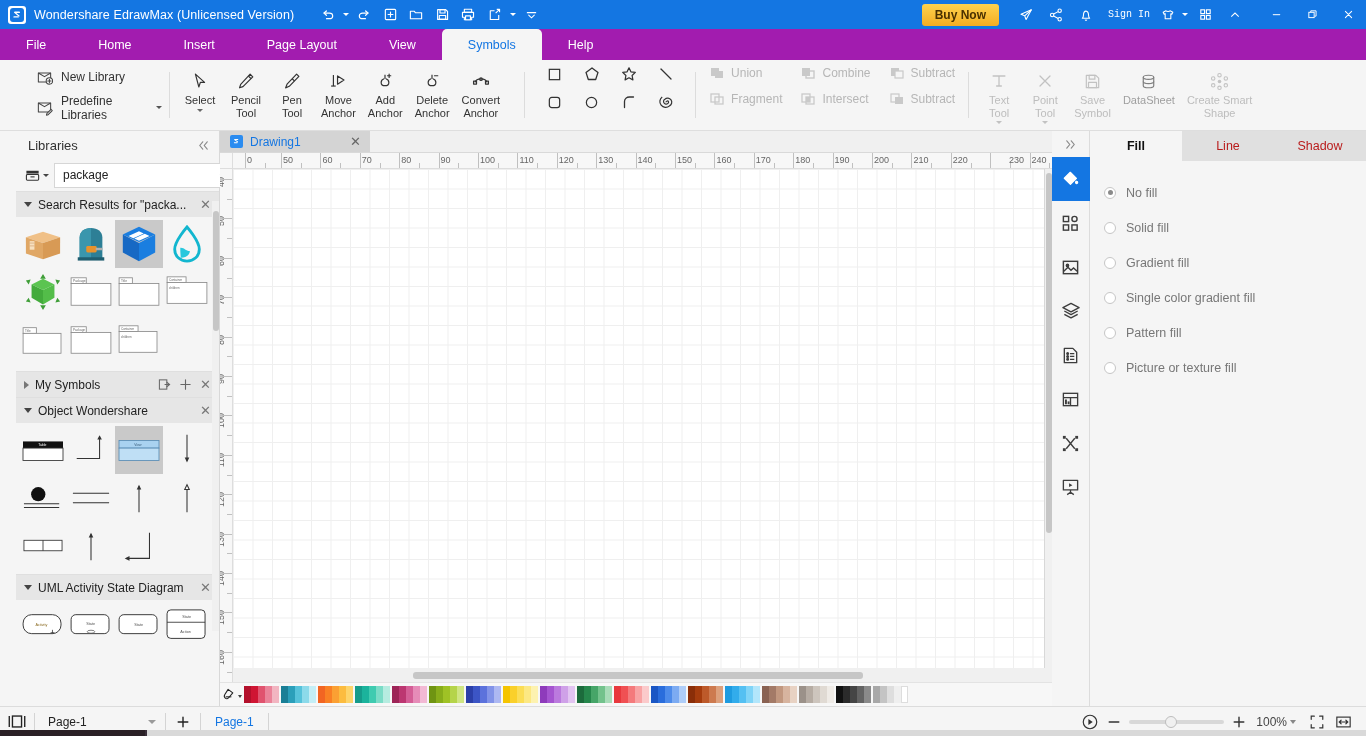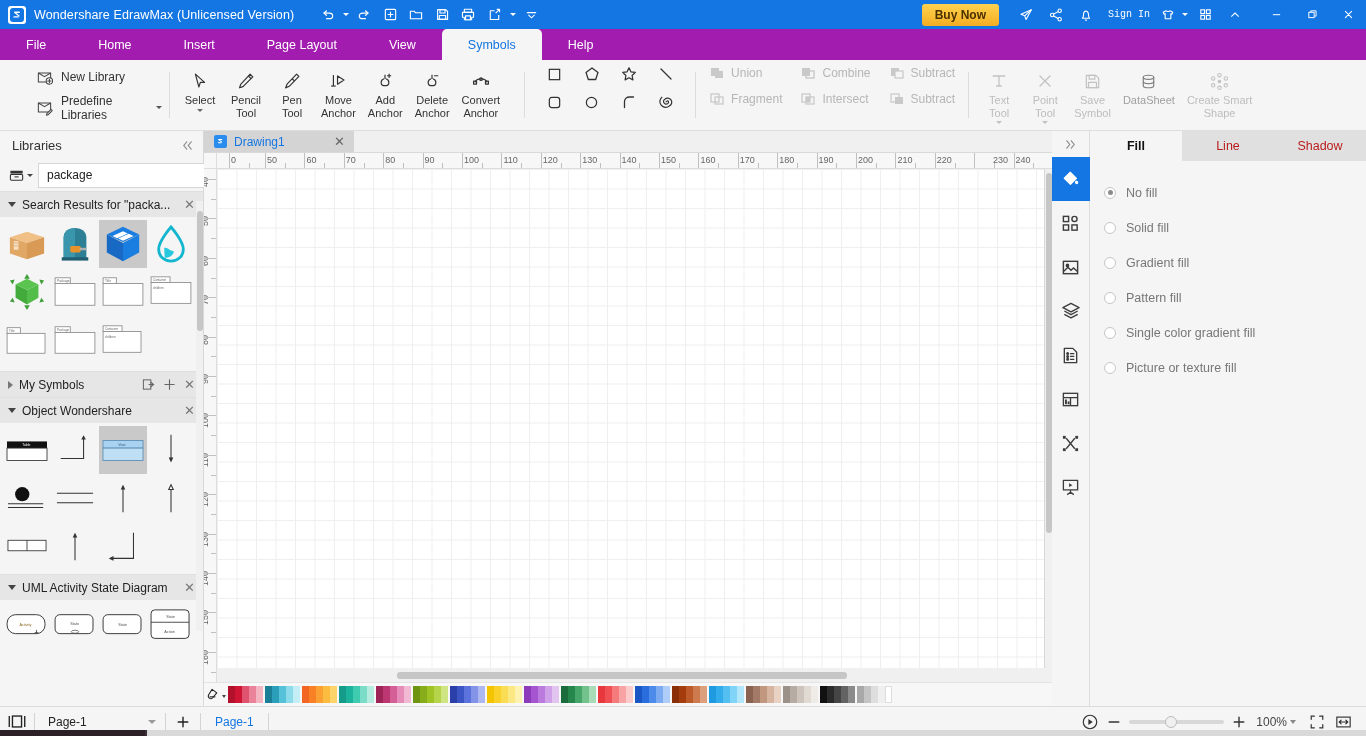--- a/index.html
+++ b/index.html
@@ -75,21 +75,21 @@
   .shape-cell { width:33px;height:26px;display:flex;align-items:center;justify-content:center;cursor:pointer;border-radius:2px;}
 
   .bool-grid { display:grid; grid-template-columns:auto auto auto; grid-template-rows:26px 26px; gap:0 6px; align-items:center;}
   .bool-btn { display:flex;align-items:center;gap:6px;padding:3px 6px;color:#b6b6b6;font-size:12px;white-space:nowrap;cursor:default;}
 
   
   .main { flex:1; display:flex; min-height:0; }
 
   
   .libpanel { width:204px; background:#f5f5f5; display:flex;flex-direction:column; flex:none;
-              border-right:1px solid #d8d8d8; position:relative; }
+              border-right:1px solid #d8d8d8; position:relative;margin-left:16px; }
   .lib-head { height:28px; display:flex;align-items:center; padding:0 8px 0 12px; }
   .lib-head .t { font-size:13px; color:#333; }
   .lib-head .collapse { margin-left:auto; color:#888; cursor:pointer; font-size:14px; line-height:14px;}
   .search-row { display:flex; align-items:center; padding:0 6px 0 8px; gap:5px; height:32px;}
   .folder-btn { display:flex;align-items:center;gap:1px;cursor:pointer; }
   .search-box {
     flex:1; height:25px; background:#fff; border:1px solid #d6d6d6; display:flex;align-items:center;
     padding:0 5px 0 8px;
   }
   .search-box input {
@@ -1252,25 +1252,25 @@
         <div class="radio-row">
           <span class="radio"></span>
           <span>Solid fill</span>
         </div>
         <div class="radio-row">
           <span class="radio"></span>
           <span>Gradient fill</span>
         </div>
         <div class="radio-row">
           <span class="radio"></span>
-          <span>Pattern fill</span>
+          <span>Single color gradient fill</span>
         </div>
         <div class="radio-row">
           <span class="radio"></span>
-          <span>Single color gradient fill</span>
+          <span>Pattern fill</span>
         </div>
         <div class="radio-row">
           <span class="radio"></span>
           <span>Picture or texture fill</span>
         </div>
       </div>
     </div>
   </div>
 
   <div class="statusbar">

